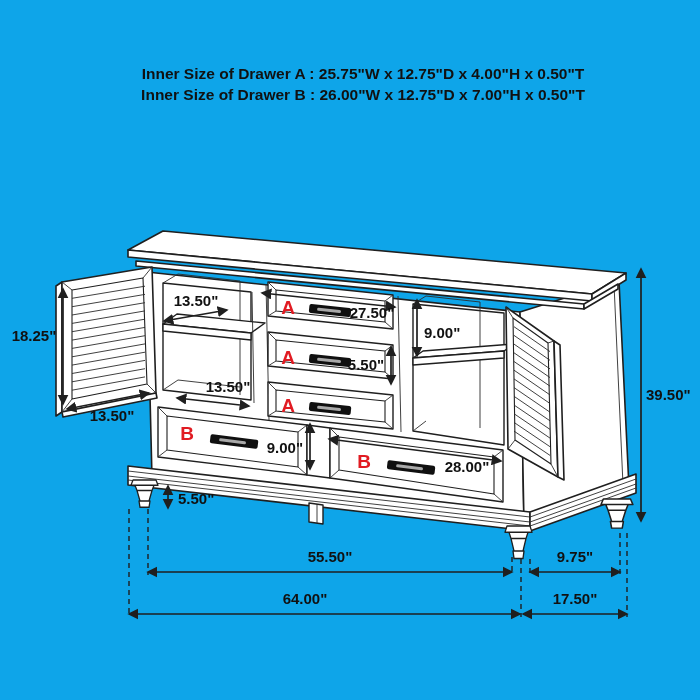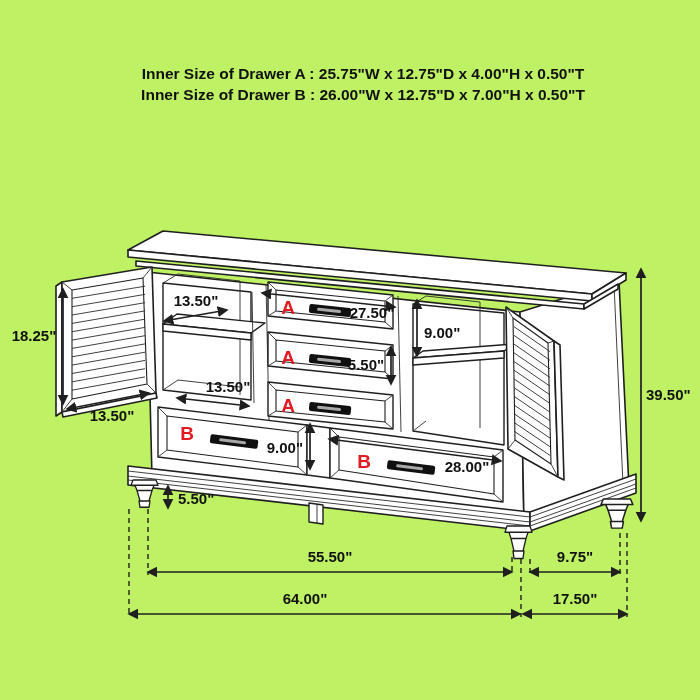--- a/index.html
+++ b/index.html
@@ -1,16 +1,16 @@
 <!DOCTYPE html>
 <html><head>
 <meta charset="utf-8">
 <style>
   html,body{margin:0;padding:0;background:#fff;}
-  #stage{position:relative;width:700px;height:700px;background:#bef264;overflow:hidden;}
+  #stage{position:relative;width:700px;height:700px;background:#0ea5e9;overflow:hidden;}
   svg{display:block;}
   .outline{fill:#ffffff;stroke:#1f1f1f;stroke-width:1.6;stroke-linejoin:round;}
   .thin{fill:none;stroke:#1f1f1f;stroke-width:1.1;stroke-linejoin:round;}
   .hair{fill:none;stroke:#2b2b2b;stroke-width:0.9;}
   .panel{fill:#ffffff;stroke:#1f1f1f;stroke-width:1.4;stroke-linejoin:round;}
   .dim{stroke:#1f1f1f;stroke-width:1.7;fill:none;marker-start:url(#arr);marker-end:url(#arr);}
   .dash{stroke:#1f1f1f;stroke-width:1.4;fill:none;stroke-dasharray:5 4;}
   .dimtext{font:bold 15px "Liberation Sans", sans-serif;fill:#111;}
   .titletext{font:bold 15.5px "Liberation Sans", sans-serif;fill:#111;}
   .redletter{font:bold 19px "Liberation Sans", sans-serif;fill:#e11b22;}

